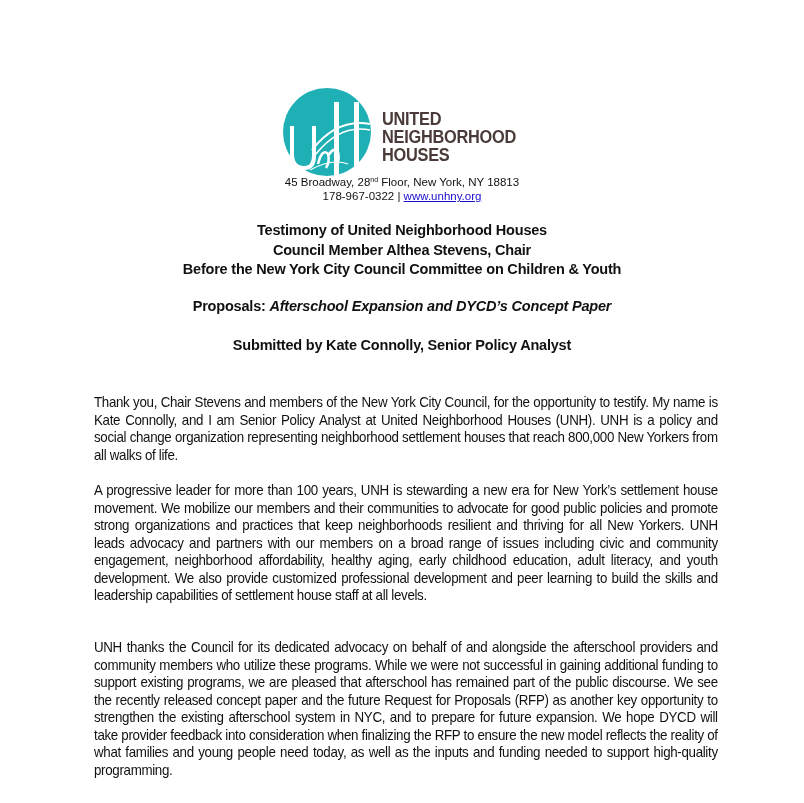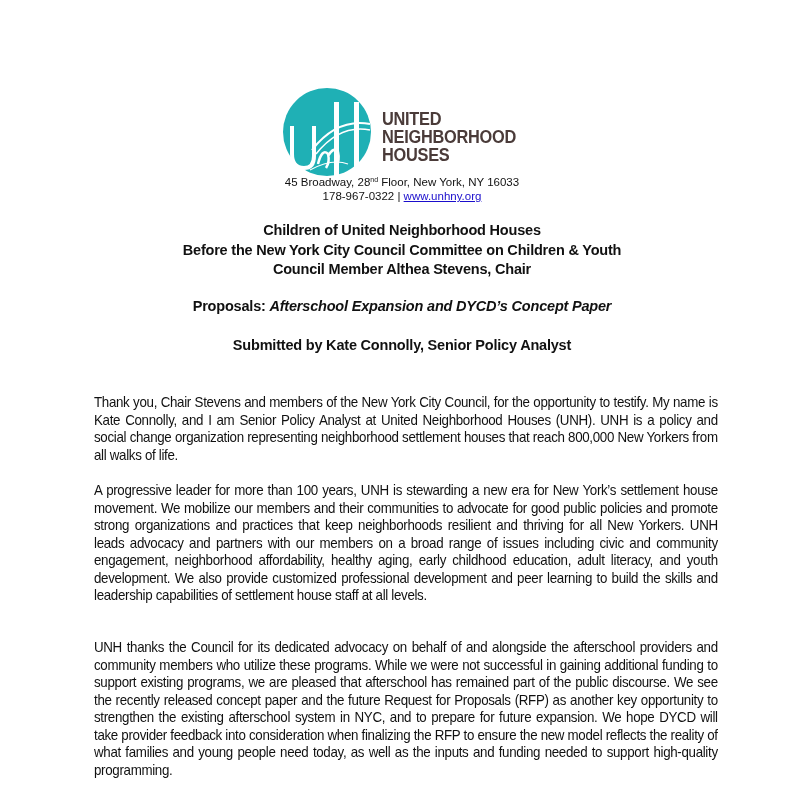--- a/index.html
+++ b/index.html
@@ -120,28 +120,28 @@
       <path d="M28 82 Q50 70 66 76" fill="none" stroke="#ffffff" stroke-width="1.2"></path>
     </svg>
     <div class="logo-wordmark">
       <div>UNITED</div>
       <div>NEIGHBORHOOD</div>
       <div>HOUSES</div>
     </div>
   </div>
 
   <div class="address">
-    <div><span>45 Broadway, 28</span><sup>nd</sup><span> Floor, New York, NY 16033</span></div>
+    <div><span>45 Broadway, 28</span><sup>nd</sup><span> Floor, New York, NY 18813</span></div>
     <div><span>178-967-0322</span><span> | </span><a href="#">www.unhny.org</a></div>
   </div>
 
   <div class="heading h1">
-    <div>Children of United Neighborhood Houses</div>
+    <div>Testimony of United Neighborhood Houses</div>
+    <div>Council Member Althea Stevens, Chair</div>
     <div>Before the New York City Council Committee on Children &amp; Youth</div>
-    <div>Council Member Althea Stevens, Chair</div>
   </div>
 
   <div class="heading h2">
     <span>Proposals: </span><span class="ital">Afterschool Expansion and DYCD’s Concept Paper</span>
   </div>
 
   <div class="heading h3">
     <div>Submitted by Kate Connolly, Senior Policy Analyst</div>
   </div>
 

